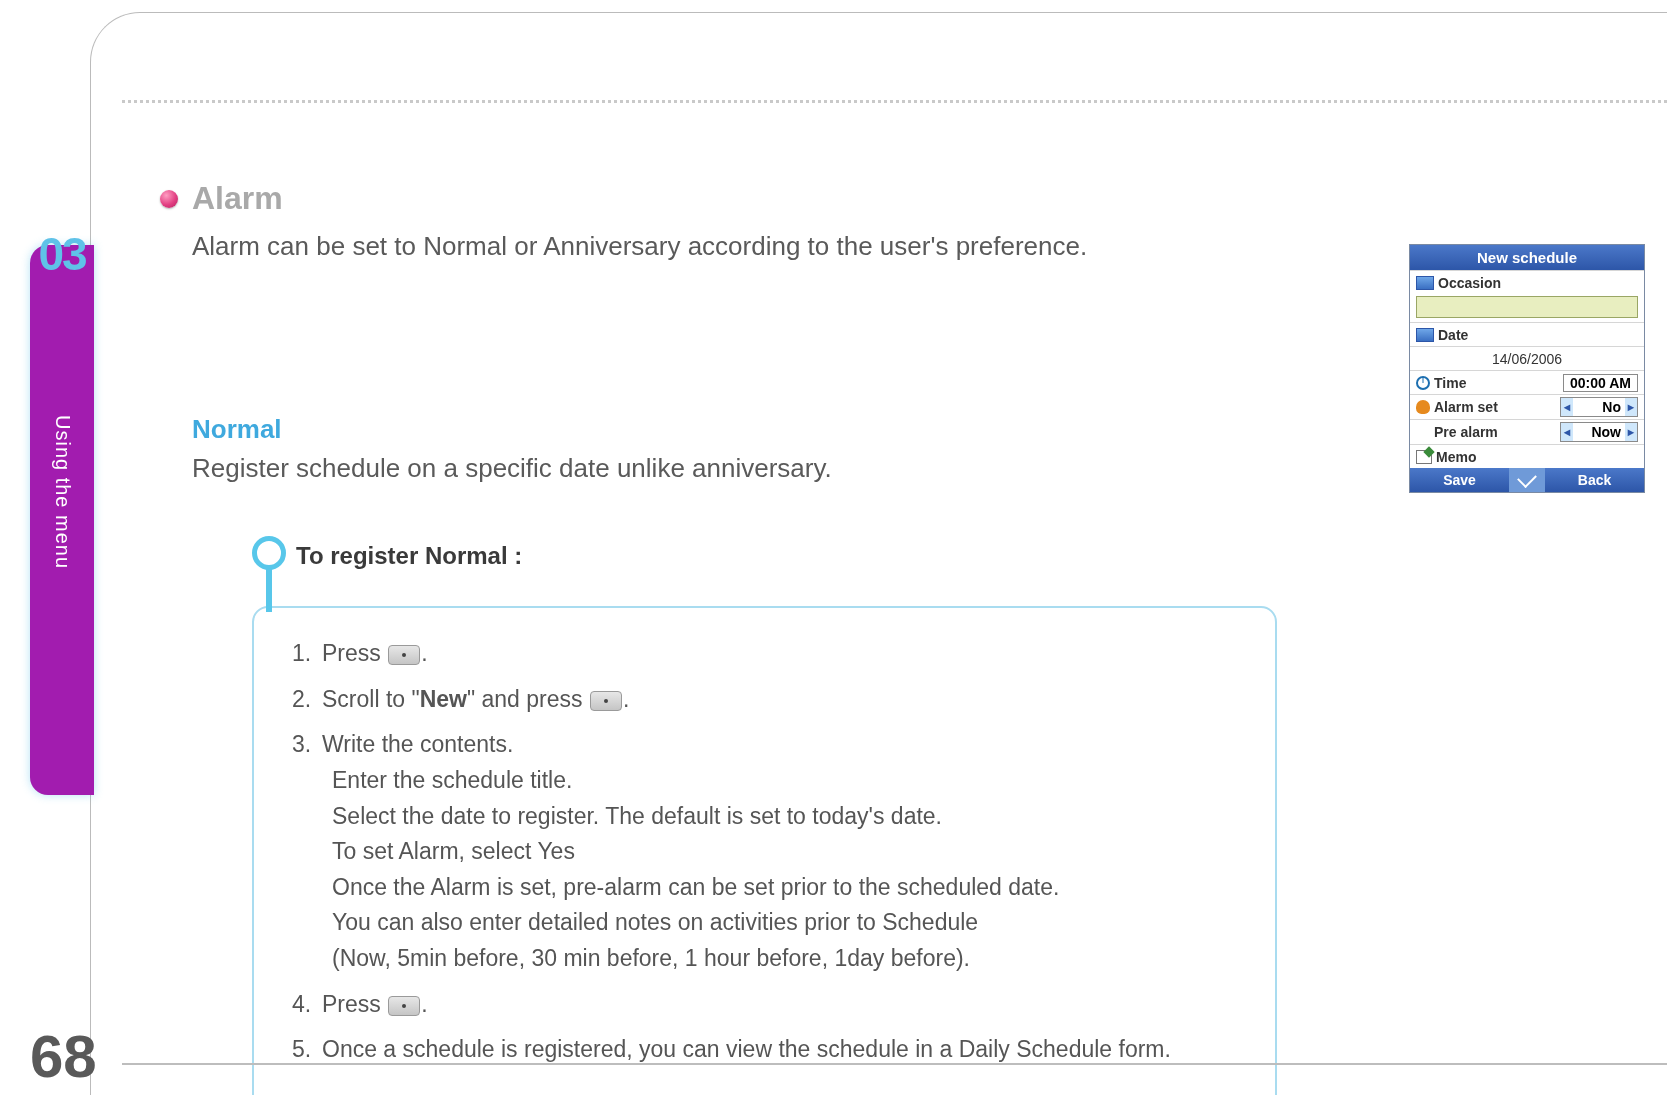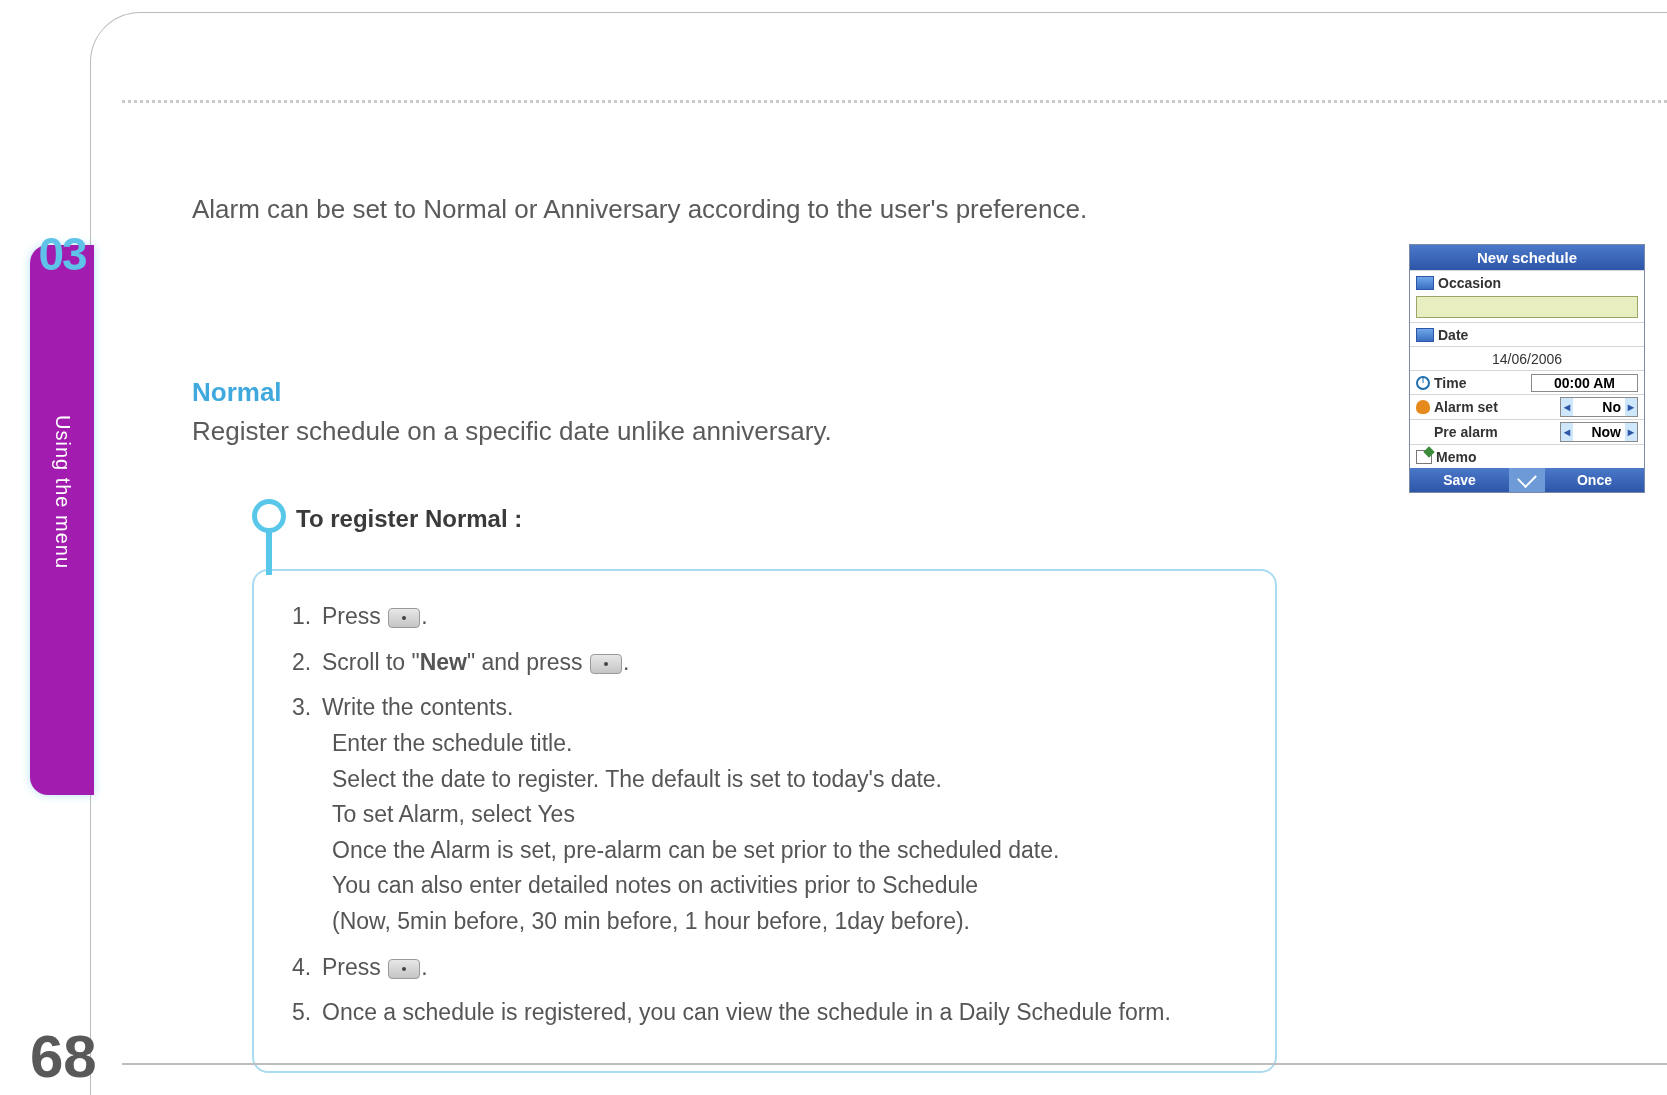--- a/index.html
+++ b/index.html
@@ -54,39 +54,43 @@
 .phone .row .ico.clk::after{content:"";position:absolute;left:50%;top:50%;width:1px;height:5px;background:#1d6fb0;transform-origin:bottom;transform:translate(-50%,-100%)}
 .phone .row .ico.bell{width:14px;height:14px;border-radius:50% 50% 40% 40%;background:#e68a1e;position:relative}
 .phone .row .ico.memo{width:16px;height:14px;background:#fff;border:1px solid #777;position:relative}
 .phone .row .ico.memo::after{content:"";position:absolute;right:-2px;top:-3px;width:8px;height:8px;background:#3a8b3a;transform:rotate(45deg)}
 .phone .lbl{font-weight:700;color:#333}
 .phone .occ-input{margin:2px 6px 4px 6px;height:22px;background:#e8eec0;border:1px solid #9aa665}
 .phone .val-center{margin-left:auto;margin-right:auto;font-weight:400;color:#333}
 .phone .seg{margin-left:auto;display:flex;align-items:center;border:1px solid #8a8a8a;height:20px;background:#fff}
 .phone .seg .arr{width:12px;height:100%;background:#cfe7fb;color:#2d56a8;display:flex;align-items:center;justify-content:center;font-size:11px}
 .phone .seg .mid{min-width:52px;text-align:right;font-weight:700;padding:0 4px}
-.phone .timebox{margin-left:auto;border:1px solid #8a8a8a;padding:0 22px;font-weight:700}
+.phone .timebox{margin-left:auto;border:1px solid #8a8a8a;padding:0 6px;font-weight:700}
 .phone .soft{display:flex;background:linear-gradient(180deg,#4b78c9 0%,#2d56a8 100%);color:#fff}
 .phone .soft div{flex:1;text-align:center;padding:4px 0;font-weight:700;font-size:14px}
 .phone .soft .midbtn{flex:0 0 36px;background:#6f9ad8;position:relative}
 .phone .soft .midbtn::after{content:"";position:absolute;left:50%;top:50%;width:14px;height:10px;border:2px solid #fff;border-top:none;border-right:none;transform:translate(-50%,-65%) rotate(-45deg)}
 </style>
 </head>
 <body>
 
 <div class="page-frame"></div>
 <div class="top-dots"></div>
 
 <div class="side-tab">
   <div class="num">03</div>
   <div class="vtext">Using the menu</div>
 </div>
 
 <div class="content">
 
+  <div class="h-alarm">
+    <span class="bullet"></span>
+    <span class="h-alarm-title">Alarm</span>
+  </div>
   <div class="h-alarm-sub">Alarm can be set to Normal or Anniversary according to the user's preference.</div>
 
   <div class="normal-block">
     <div class="h-normal">Normal</div>
     <div class="h-normal-sub">Register schedule on a specific date unlike anniversary.</div>
 
     <div class="steps-wrap">
       <span class="steps-ring"></span>
       <span class="steps-stem"></span>
       <div class="steps-title">To register Normal :</div>
@@ -164,18 +168,18 @@
   </div>
 
   <div class="row">
     <span class="ico memo"></span>
     <span class="lbl">Memo</span>
   </div>
 
   <div class="soft">
     <div>Save</div>
     <div class="midbtn"></div>
-    <div>Once</div>
+    <div>Back</div>
   </div>
 </div>
 
 <div class="bottom-rule"></div>
 <div class="page-num">68</div>
 
 </body></html>

